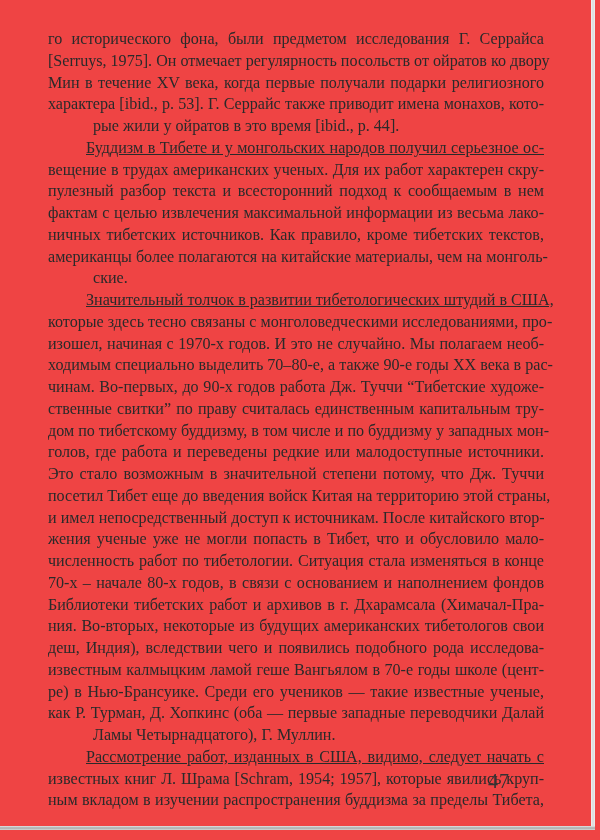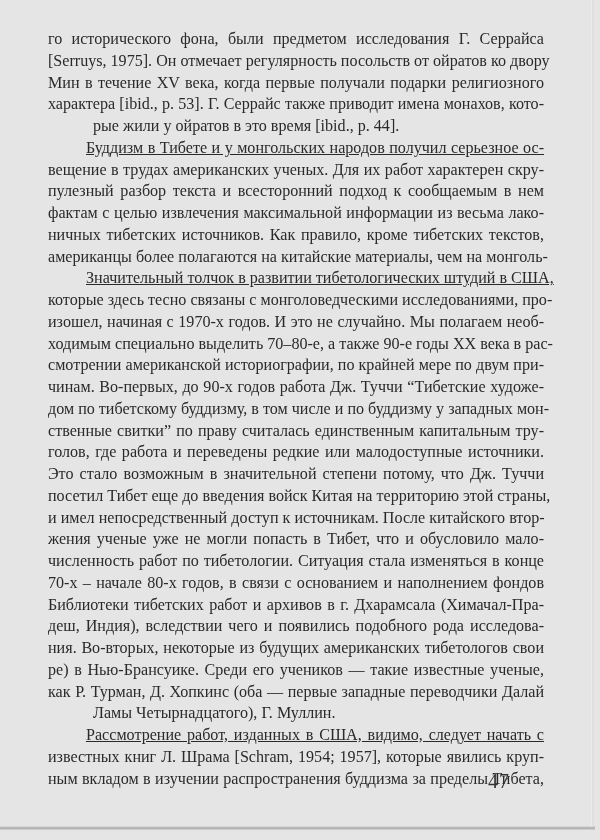--- a/index.html
+++ b/index.html
@@ -13,21 +13,21 @@
     position: relative;
     overflow: hidden;
     font-family: "Liberation Serif", "DejaVu Serif", serif;
     color: #2a2a2a;
   }
   .page {
     position: absolute;
     left: 0; top: 0;
     width: 600px;
     height: 840px;
-    background: #e5e5e5;
+    background: #ef4444;
   }
   .right-shadow {
     position: absolute;
     top: 0;
     left: 591px;
     width: 4px;
     height: 826px;
     background: linear-gradient(to right, #f2f2f2, #d9d9d9 50%, #eeeeee);
   }
   .bottom-shadow {
@@ -88,41 +88,42 @@
       <span class="line last">рые жили у ойратов в это время [ibid., p. 44].</span>
     </div>
 
     <div>
       <span class="line indent">Буддизм в Тибете и у монгольских народов получил серьезное ос-</span>
       <span class="line">вещение в трудах американских ученых. Для их работ характерен скру-</span>
       <span class="line">пулезный разбор текста и всесторонний подход к сообщаемым в нем</span>
       <span class="line">фактам с целью извлечения максимальной информации из весьма лако-</span>
       <span class="line">ничных тибетских источников. Как правило, кроме тибетских текстов,</span>
       <span class="line">американцы более полагаются на китайские материалы, чем на монголь-</span>
+      <span class="line last">ские.</span>
     </div>
 
     <div>
       <span class="line indent">Значительный толчок в развитии тибетологических штудий в США,</span>
       <span class="line">которые здесь тесно связаны с монголоведческими исследованиями, про-</span>
       <span class="line">изошел, начиная с 1970-х годов. И это не случайно. Мы полагаем необ-</span>
       <span class="line">ходимым специально выделить 70–80-е, а также 90-е годы XX века в рас-</span>
-      <span class="line">смотрении американской историографии, по крайней мере по двум при-</span>
       <span class="line">чинам. Во-первых, до 90-х годов работа Дж. Туччи “Тибетские художе-</span>
+      <span class="line">ственные свитки” по праву считалась единственным капитальным тру-</span>
       <span class="line">дом по тибетскому буддизму, в том числе и по буддизму у западных мон-</span>
-      <span class="line">ственные свитки” по праву считалась единственным капитальным тру-</span>
       <span class="line">голов, где работа и переведены редкие или малодоступные источники.</span>
       <span class="line">Это стало возможным в значительной степени потому, что Дж. Туччи</span>
       <span class="line">посетил Тибет еще до введения войск Китая на территорию этой страны,</span>
       <span class="line">и имел непосредственный доступ к источникам. После китайского втор-</span>
       <span class="line">жения ученые уже не могли попасть в Тибет, что и обусловило мало-</span>
       <span class="line">численность работ по тибетологии. Ситуация стала изменяться в конце</span>
       <span class="line">70-х – начале 80-х годов, в связи с основанием и наполнением фондов</span>
       <span class="line">Библиотеки тибетских работ и архивов в г. Дхарамсала (Химачал-Пра-</span>
+      <span class="line">ния. Во-вторых, некоторые из будущих американских тибетологов свои</span>
       <span class="line">деш, Индия), вследствии чего и появились подобного рода исследова-</span>
-      <span class="line">ния. Во-вторых, некоторые из будущих американских тибетологов свои</span>
+      <span class="line">известным калмыцким ламой геше Вангьялом в 70-е годы школе (цент-</span>
       <span class="line">ре) в Нью-Брансуике. Среди его учеников — такие известные ученые,</span>
       <span class="line">как Р. Турман, Д. Хопкинс (оба — первые западные переводчики Далай</span>
       <span class="line last">Ламы Четырнадцатого), Г. Муллин.</span>
     </div>
 
     <div>
       <span class="line indent">Рассмотрение работ, изданных в США, видимо, следует начать с</span>
       <span class="line">известных книг Л. Шрама [Schram, 1954; 1957], которые явились круп-</span>
       <span class="line">ным вкладом в изучении распространения буддизма за пределы Тибета,</span>
 

